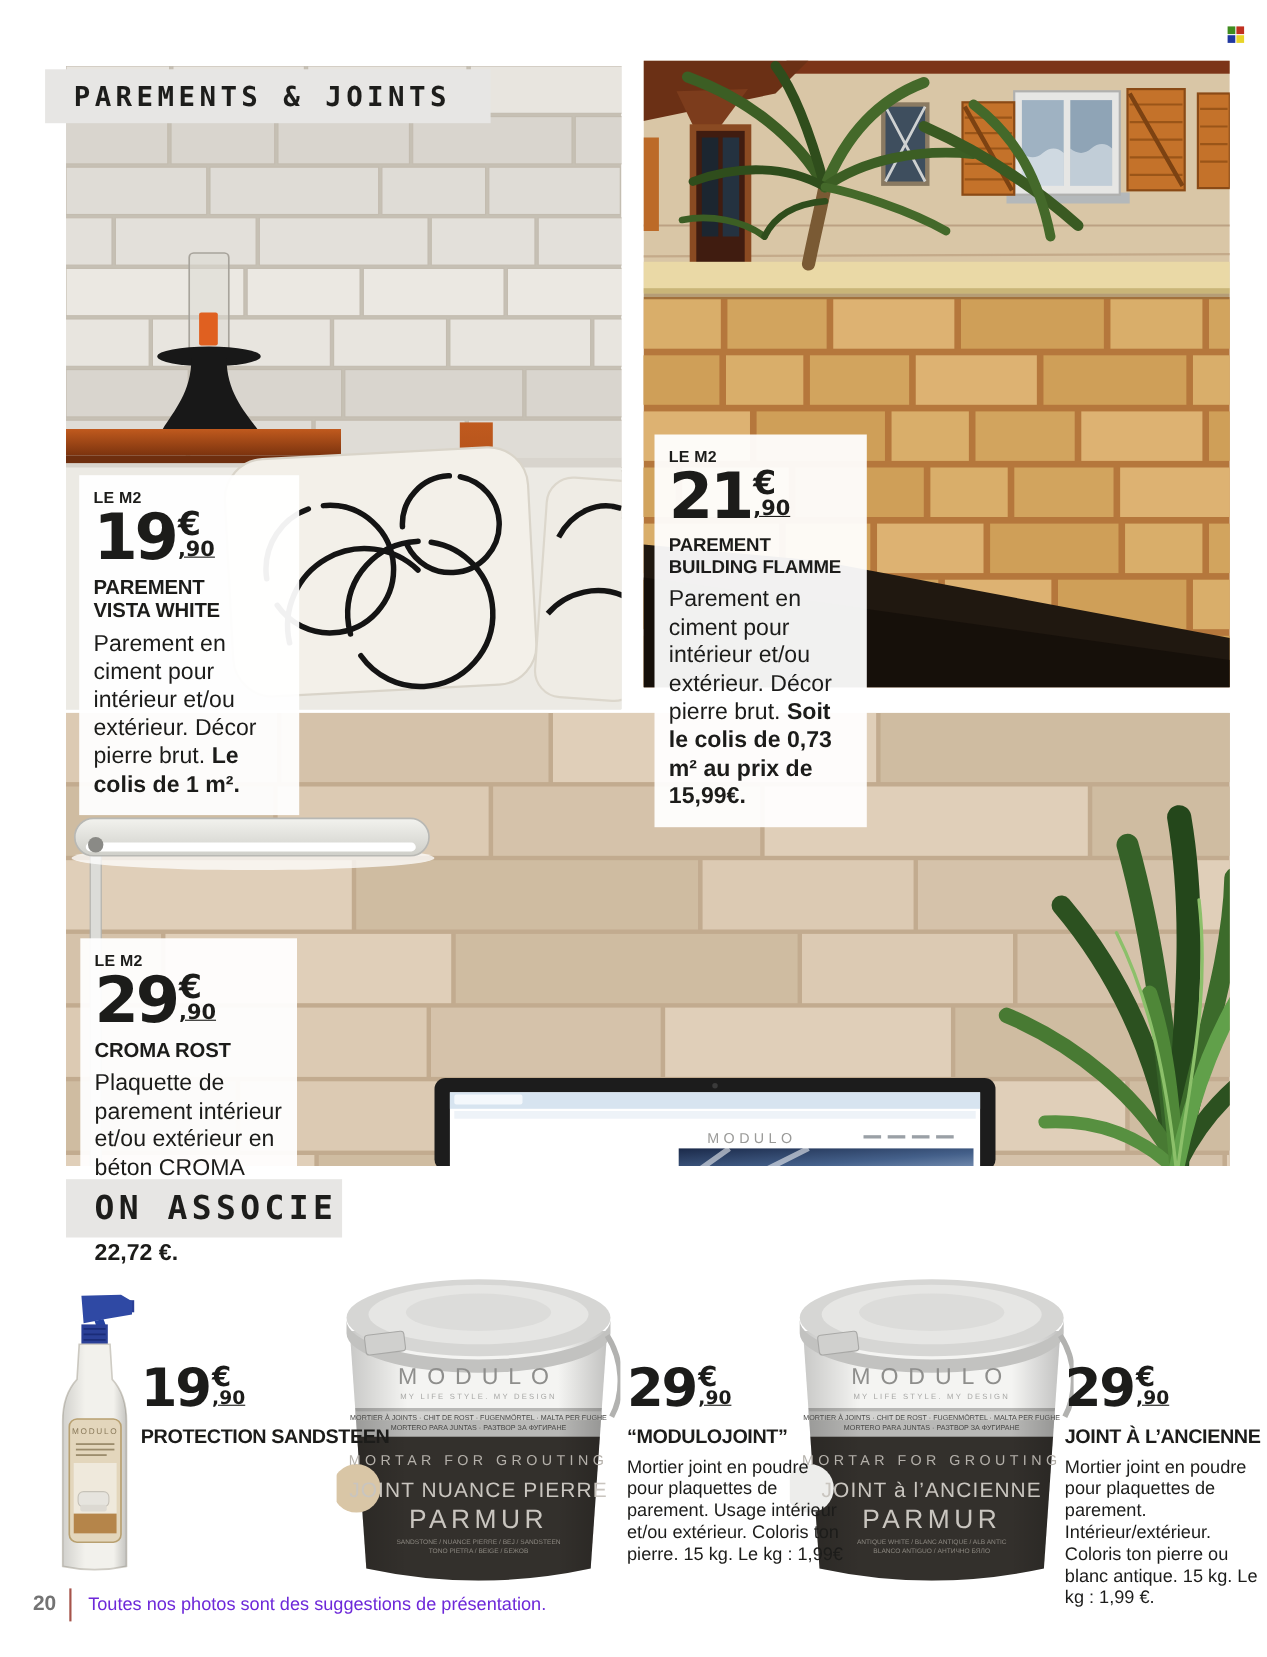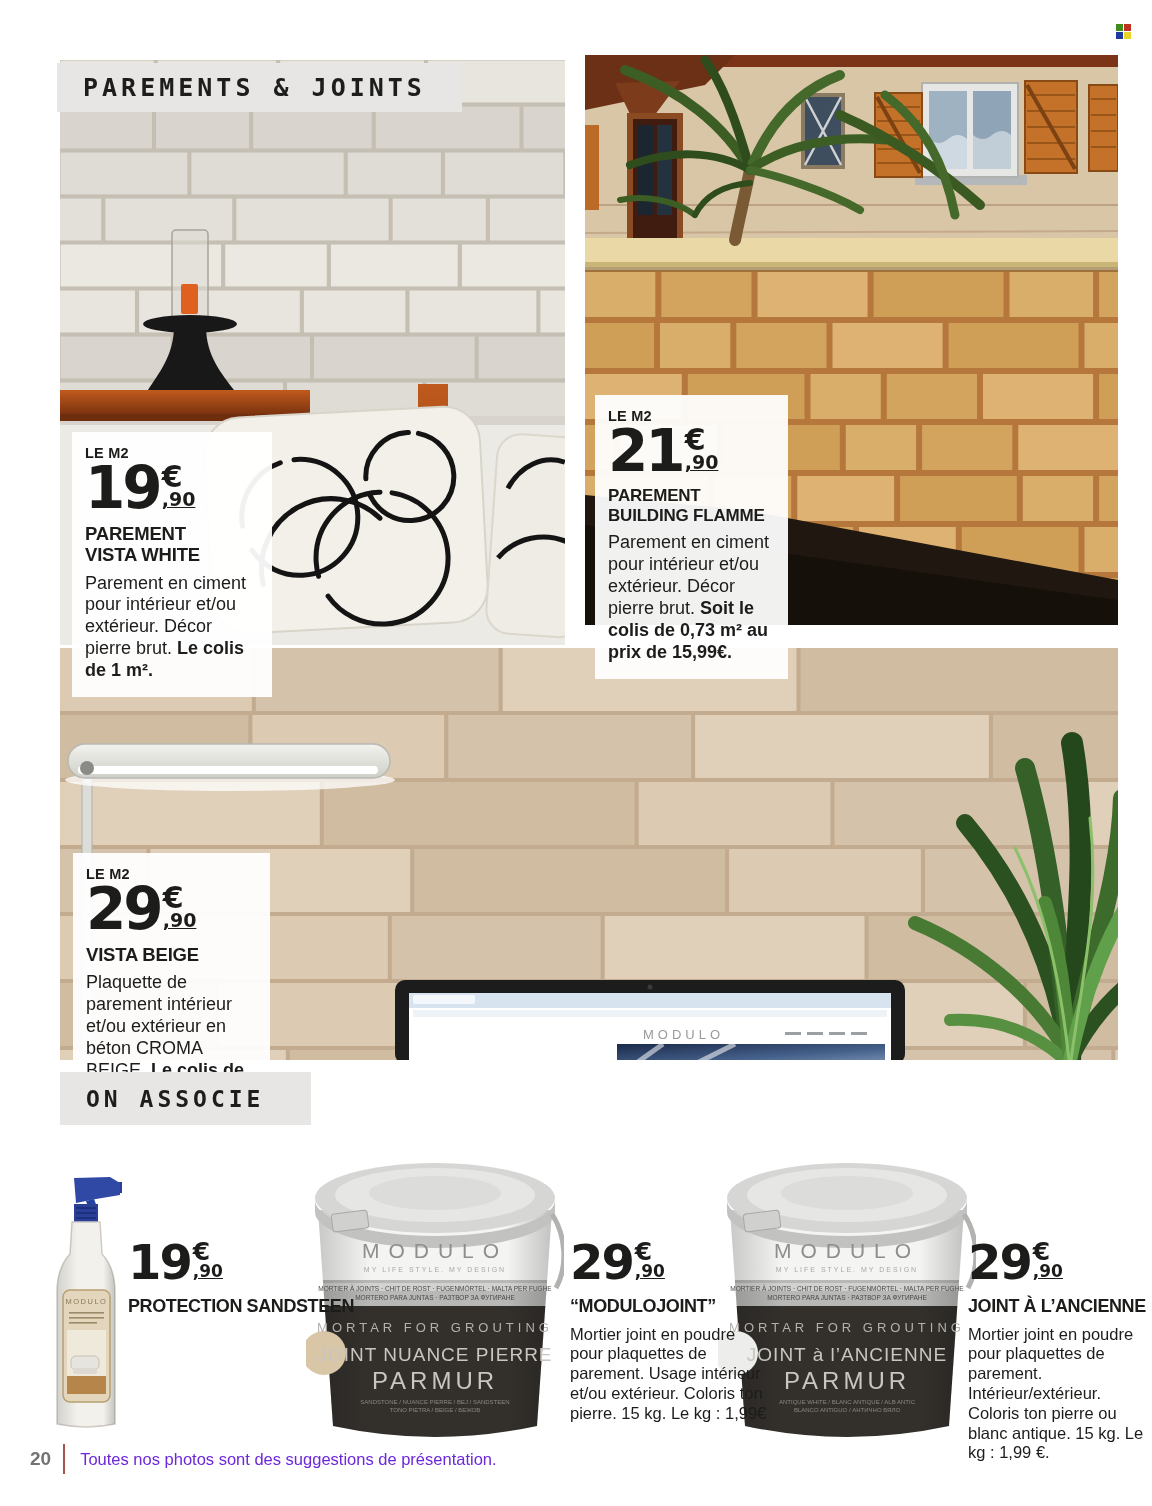--- a/index.html
+++ b/index.html
@@ -4,33 +4,33 @@
 <style>
   html,body{margin:0;padding:0;background:#fff;}
   .page{position:relative;width:1152px;height:1506px;background:#ffffff;overflow:hidden;
         font-family:"Liberation Sans",sans-serif;color:#1c1c1a;}
   .photo{position:absolute;}
   .photo svg{display:block;}
 
   
   .band{position:absolute;background:#e7e6e4;display:flex;align-items:center;
         font-family:"DejaVu Sans Mono",monospace;font-weight:bold;color:#1d1d1b;z-index:6;}
-  .band-title{left:57px;top:63px;width:379px;height:49px;font-size:25px;letter-spacing:4px;padding-left:26px;}
-  .band-associe{left:60px;top:1072px;width:225px;height:53px;font-size:23px;letter-spacing:4px;padding-left:26px;}
+  .band-title{left:41px;top:63px;width:379px;height:49px;font-size:25px;letter-spacing:4px;padding-left:26px;}
+  .band-associe{left:60px;top:1072px;width:225px;height:53px;font-size:30px;letter-spacing:4px;padding-left:26px;}
 
   
   .pricebox{position:absolute;background:rgba(255,255,255,0.94);padding:13px 12px 15px 13px;z-index:5;}
   .unit{font-size:14.5px;font-weight:bold;letter-spacing:.2px;}
   .price{display:flex;align-items:flex-start;margin-top:2px;font-family:"DejaVu Sans",sans-serif;font-weight:bold;}
   .p-int{font-size:58px;line-height:50px;letter-spacing:-3px;}
   .p-side{display:flex;flex-direction:column;margin-left:2px;}
   .p-eur{font-size:30px;line-height:28px;}
   .p-dec{font-size:19px;line-height:17px;text-decoration:underline;}
   .pname{font-size:18.5px;font-weight:bold;line-height:1.15;margin-top:10px;letter-spacing:-.2px;}
-  .pdesc{font-size:18px;line-height:1.22;margin:7px 0 0 0;}
+  .pdesc{font-size:21px;line-height:1.22;margin:7px 0 0 0;}
   .pdesc b{font-weight:bold;}
 
   
   .pcol{position:absolute;z-index:5;}
   .pcol .price{margin-top:0;}
   .pcol .p-int{font-size:48px;line-height:44px;letter-spacing:-2px;}
   .pcol .p-eur{font-size:25px;line-height:24px;}
   .pcol .p-dec{font-size:17px;line-height:15px;}
   .pcol .pname{font-size:18px;white-space:nowrap;margin-top:12px;letter-spacing:-.4px;}
   .pcol .pdesc{font-size:16.5px;line-height:1.2;margin-top:8px;}
@@ -385,21 +385,21 @@
   <div class="pricebox" style="left:73px;top:853px;width:172px;">
     <div class="unit">LE M2</div>
     <div class="price">
       <span class="p-int">29</span>
       <span class="p-side">
         <span class="p-eur">€</span>
         <span class="p-dec">,90</span>
       </span>
     </div>
     <div class="pname">
-      <span>VISTA BEIGE</span>
+      <span>CROMA ROST</span>
     </div>
     <p class="pdesc">
       <span>Plaquette de parement intérieur et/ou extérieur en béton CROMA BEIGE.</span>
       <b>Le colis de 0,76 m² soit 22,72 €.</b>
     </p>
   </div>
 
   <div class="photo" style="left:40px;top:1172px;">
     <svg width="92" height="258" viewBox="0 0 92 258">
       <defs>

